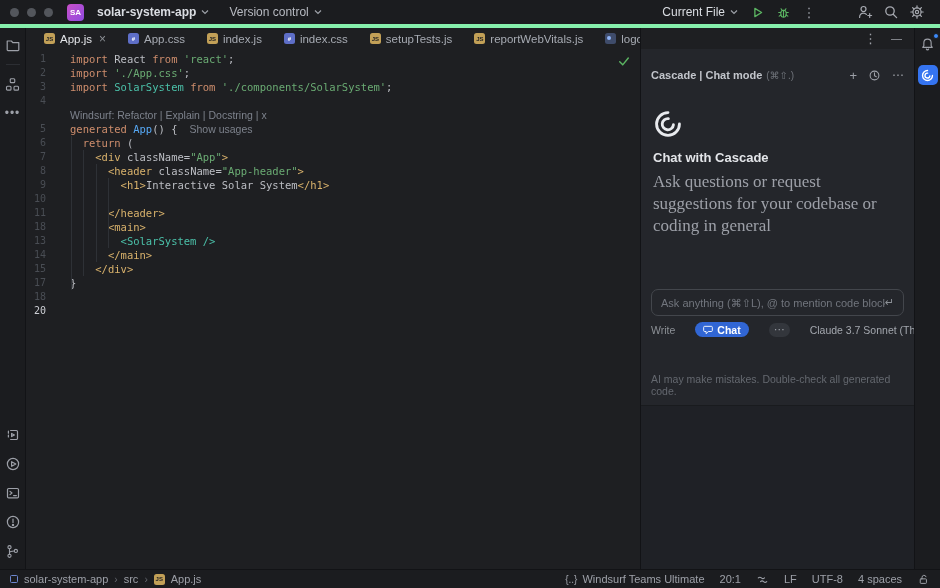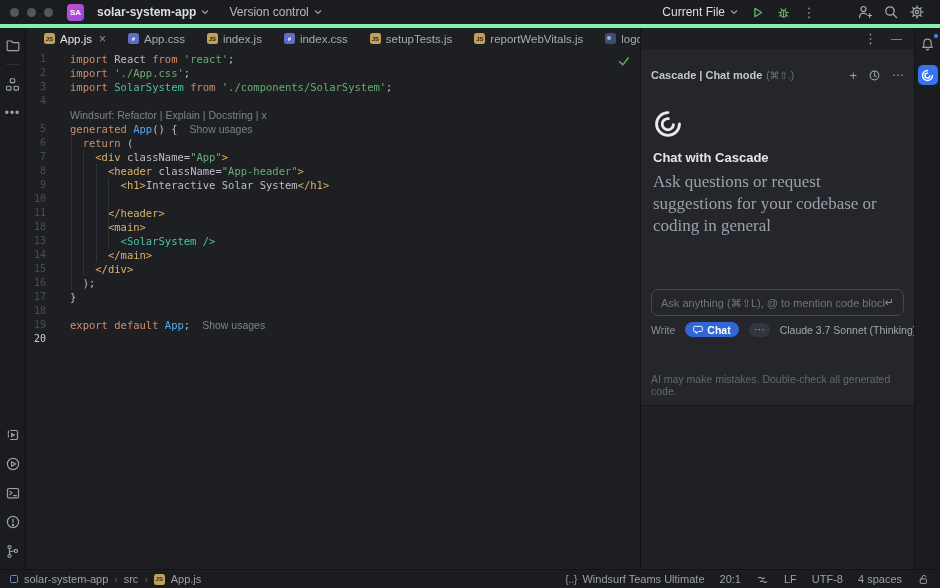--- a/index.html
+++ b/index.html
@@ -67,21 +67,21 @@
   .ph-icons { margin-left:auto; display:flex; align-items:center; gap:11px; color:#9da0a8; }
   .ph-plus { font-size:13px; line-height:1; }
   .ph-ellipsis { font-size:12px; line-height:1; }
   .chat-logo { margin:22px 0 0 12px; }
   .chat-title { margin:11px 12px 0; font-size:13px; font-weight:700; color:#e3e5e9; }
   .chat-desc { margin:6px 12px 0; font-size:17px; line-height:22px; color:#9da0a8; width:250px;font-family:Liberation Serif, serif; }
   .chat-inputbox { margin:52px 10px 0; height:27px; border:1px solid #43464c; border-radius:7px; display:flex; align-items:center; padding:0 9px; }
   .chat-inputbox input { flex:1; background:transparent; border:none; outline:none; color:#bfc2c8; font-size:11px; font-family:"Liberation Sans",sans-serif; }
   .chat-inputbox input::placeholder { color:#71757d; }
   .enter-glyph { color:#8c9096; font-size:11px; }
-  .toggle-row { margin:6px 10px 0; display:flex; align-items:center; gap:10px; font-size:10.5px; color:#8c9096; }
+  .toggle-row { margin:6px 10px 0; display:flex; align-items:center; gap:20px; font-size:10.5px; color:#8c9096; }
   .pill-chat { display:flex; align-items:center; gap:4px; background:#3166d4; color:#fff; border-radius:8px; height:15px; padding:0 8px; font-size:10.5px; font-weight:600; }
   .pill-more { background:#33363c; color:#9da0a8; border-radius:7px; height:14px; padding:0 5px; display:flex; align-items:center; font-size:11px; }
   .model-sel { display:flex; align-items:center; gap:4px; color:#a3a7ae; margin-left:0; white-space:nowrap; }
   .tr-right { margin-left:auto; display:flex; align-items:center; gap:8px; }
   .disclaimer { margin:36px 10px 0; font-size:10.5px; color:#64686f; }
   .panel-filler { flex:1; margin-top:8px; background:#1f2126; border-top:1px solid #191b1e; }
 
   
   .statusbar { height:19px; flex:none; background:#1b1c1f; border-top:1px solid #121316; display:flex; align-items:center; padding:0 10px; font-size:11px; color:#9da0a8; }
   .crumbs { display:flex; align-items:center; gap:6px; }
@@ -318,34 +318,26 @@
           </div>
           <div class="code-row">
             <span class="gutter">14</span>
             <span class="code-text"><span class="seg-p">      </span><span class="seg-t">&lt;/main&gt;</span></span>
           </div>
           <div class="code-row">
             <span class="gutter">15</span>
             <span class="code-text"><span class="seg-p">    </span><span class="seg-t">&lt;/div&gt;</span></span>
           </div>
           <div class="code-row">
-            <span class="gutter">16</span>
-            <span class="code-text"><span class="seg-p">  );</span></span>
-          </div>
-          <div class="code-row">
             <span class="gutter">17</span>
             <span class="code-text"><span class="seg-p">}</span></span>
           </div>
           <div class="code-row">
             <span class="gutter">18</span>
             <span class="code-text"></span>
-          </div>
-          <div class="code-row">
-            <span class="gutter">19</span>
-            <span class="code-text"><span class="seg-k">export default </span><span class="seg-f">App</span><span class="seg-p">;</span><span class="hint">Show usages</span></span>
           </div>
           <div class="code-row">
             <span class="gutter cur">20</span>
             <span class="code-text"></span>
           </div>
         </div>
     </div>
 
     <div class="chat-panel">
       <div class="panel-row1">

